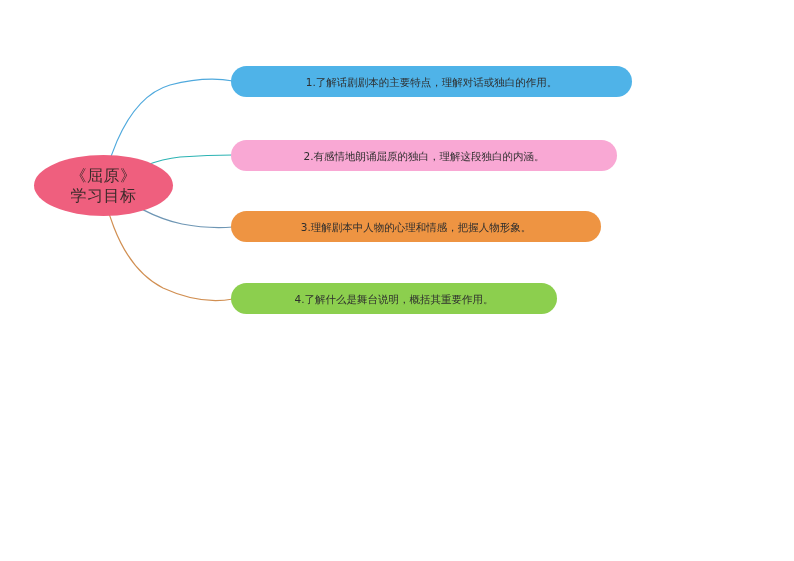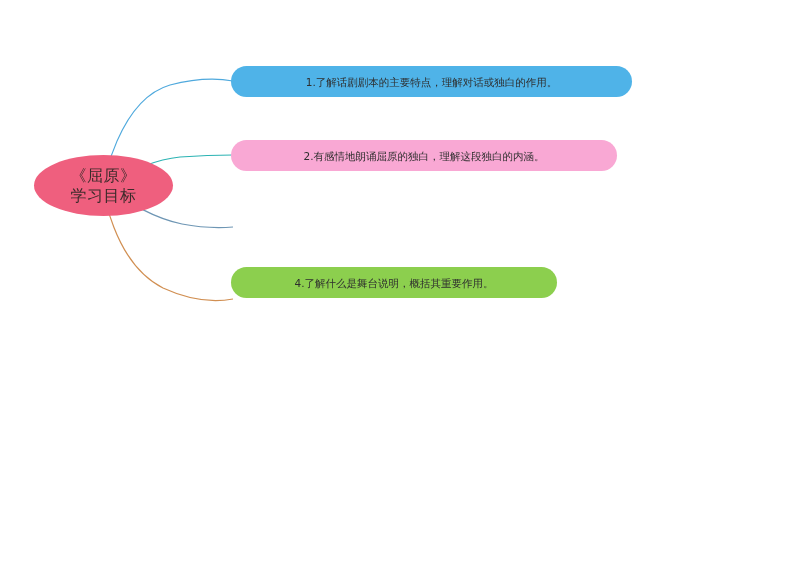--- a/index.html
+++ b/index.html
@@ -59,21 +59,21 @@
   }
   .branch-label {
     color: #2e2e2e;
     font-size: 10.5px;
     line-height: 14px;
     white-space: nowrap;
   }
   #branch-node-1 { left: 231px; top: 66px;  width: 401px; background: #4fb3e8; }
   #branch-node-2 { left: 231px; top: 140px; width: 386px; background: #f9a8d4; }
   #branch-node-3 { left: 231px; top: 211px; width: 370px; background: #ee9442; }
-  #branch-node-4 { left: 231px; top: 267px; width: 326px; background: #8ccf4e; }
+  #branch-node-4 { left: 231px; top: 283px; width: 326px; background: #8ccf4e; }
 </style>
 </head>
 <body>
 
 <div id="mindmap-canvas">
 
   <svg id="connector-layer" viewBox="0 0 794 561" xmlns="http://www.w3.org/2000/svg">
     <path d="M 103,186 C 103,186 118,100 170,85 Q 205,76 233,81" fill="none" stroke="#4fa9dd" stroke-width="1.2"></path>
     <path d="M 103,186 C 120,176 150,160 180,157 Q 208,155 233,155" fill="none" stroke="#2bb3b3" stroke-width="1.2"></path>
     <path d="M 103,186 C 125,200 152,218 182,224 Q 208,229 233,227" fill="none" stroke="#6e96b4" stroke-width="1.2"></path>
@@ -86,18 +86,21 @@
   </div>
 
   <div class="node branch-node" id="branch-node-1">
     <span class="branch-label">1.了解话剧剧本的主要特点，理解对话或独白的作用。</span>
   </div>
 
   <div class="node branch-node" id="branch-node-2">
     <span class="branch-label">2.有感情地朗诵屈原的独白，理解这段独白的内涵。</span>
   </div>
 
+  <div class="node branch-node" id="branch-node-3">
+    <span class="branch-label">3.理解剧本中人物的心理和情感，把握人物形象。</span>
+  </div>
 
   <div class="node branch-node" id="branch-node-4">
     <span class="branch-label">4.了解什么是舞台说明，概括其重要作用。</span>
   </div>
 
 </div>
 
 </body></html>

